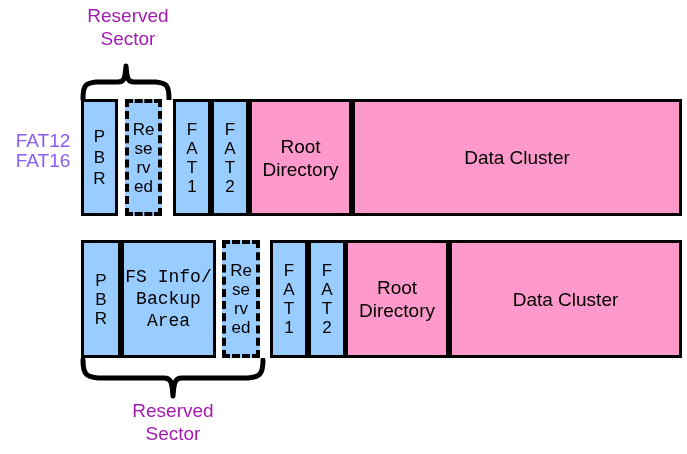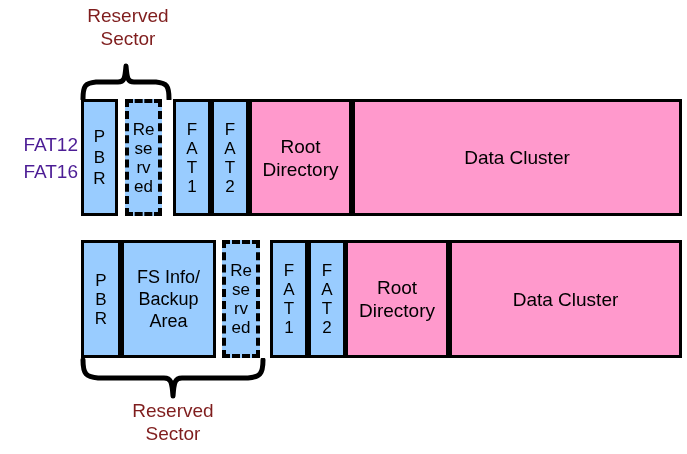--- a/index.html
+++ b/index.html
@@ -13,24 +13,24 @@
     height: 454px;
     background: #ffffff;
     font-family: "Liberation Sans", sans-serif;
     overflow: hidden;
   }
 
   
   .row-label {
     position: absolute;
     font-size: 19px;
-    color: #4c1d95;
-    line-height: 27px;
+    color: #8b5cf6;
+    line-height: 20px;
     white-space: pre;
-    text-align: right;
+    text-align: center;
   }
 
   
   .seg {
     position: absolute;
     box-sizing: border-box;
     border: 3px solid #000000;
     display: flex;
     align-items: center;
     justify-content: center;
@@ -52,21 +52,21 @@
 
   
   .brace { position: absolute; }
   .brace svg { display: block; }
 
   
   .brace-caption {
     position: absolute;
     font-size: 19px;
     line-height: 23px;
-    color: #7f1d1d;
+    color: #a21caf;
     text-align: center;
     white-space: pre-line;
   }
 </style>
 </head>
 <body>
 
 <div id="stage">
 
   <div class="brace-caption" style="left:64px; top:4px; width:128px;">Reserved
@@ -117,21 +117,21 @@
     <span class="txt">Data Cluster</span>
   </div>
 
 
   <div class="seg blue" style="left:81px; top:240px; width:40px; height:118px;">
     <span class="txt">P
 B
 R</span>
   </div>
 
-  <div class="seg blue" style="left:121px; top:240px; width:95px; height:118px; font-size:18px; line-height:22px;">
+  <div class="seg blue" style="left:121px; top:240px; width:95px; height:118px; font-size:18px; line-height:22px;font-family:Liberation Mono, monospace;">
     <span class="txt">FS Info/
 Backup
 Area</span>
   </div>
 
   <div class="seg blue dashed" style="left:222px; top:240px; width:38px; height:118px;">
     <span class="txt">Re
 se
 rv
 ed</span>

